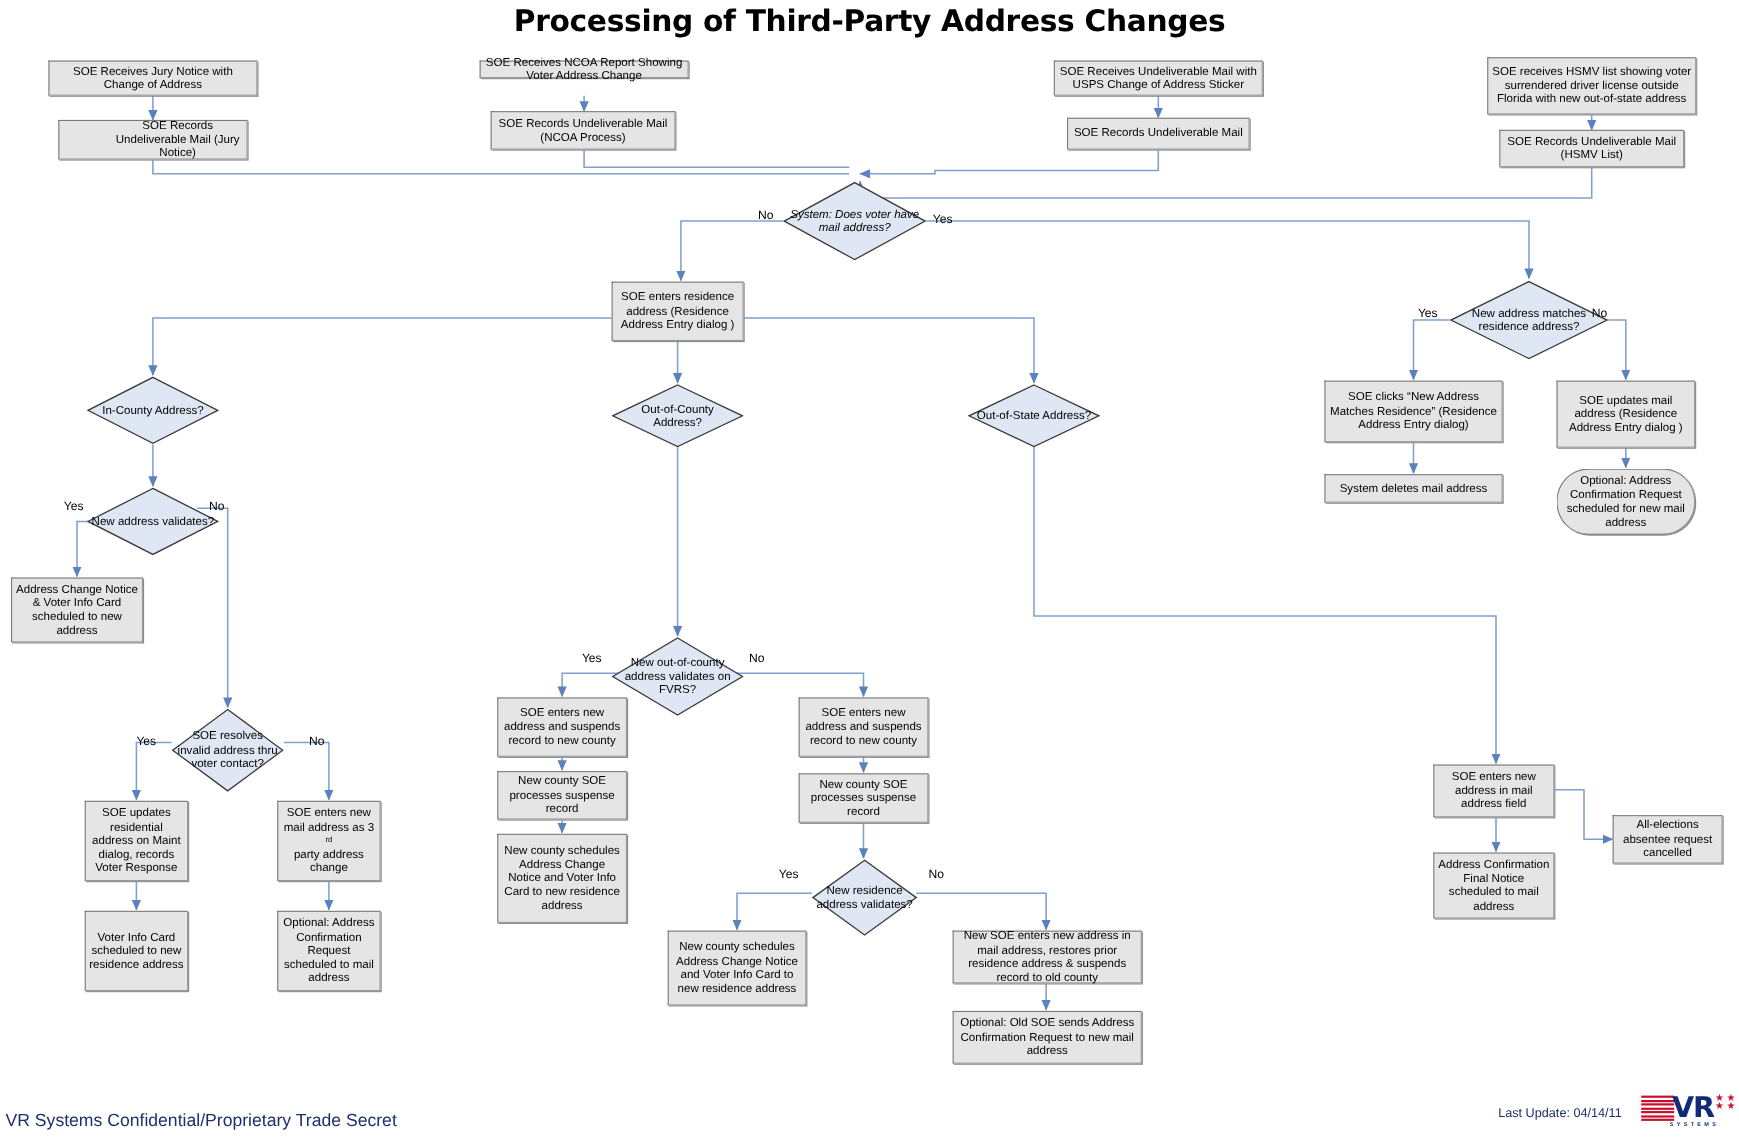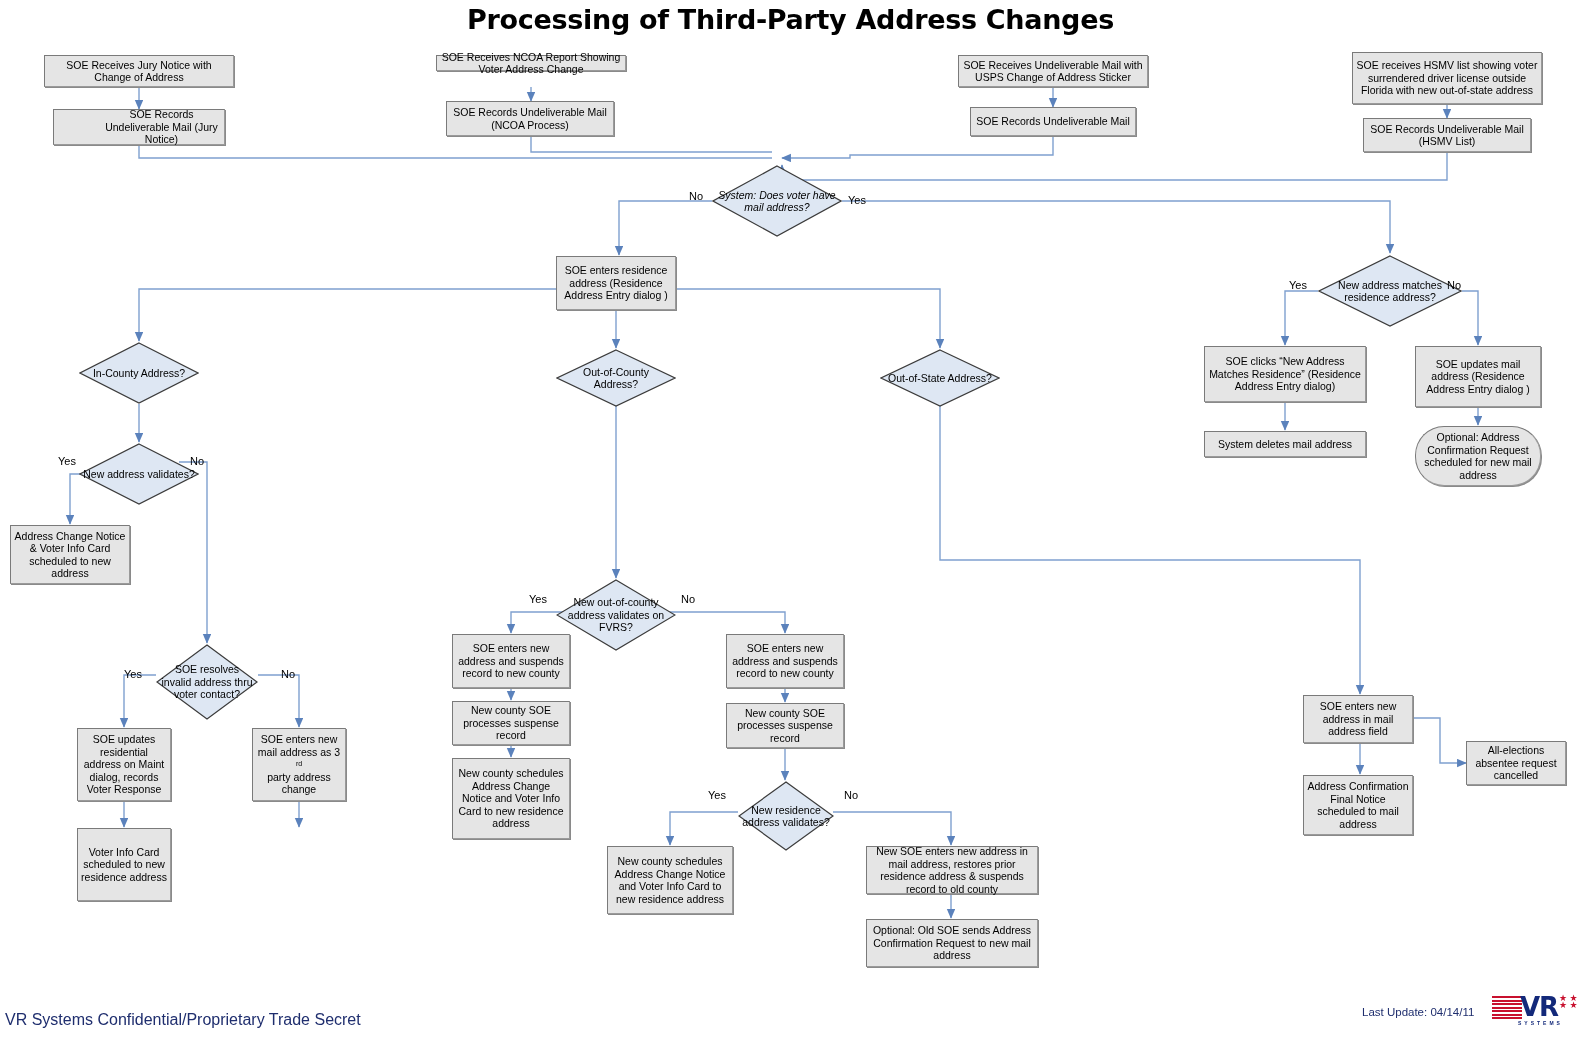--- a/index.html
+++ b/index.html
@@ -239,20 +239,23 @@
 
   <div class="node" style="left:77px;top:728px;width:94px;height:73px;">
     <span>SOE updates residential address on Maint dialog, records Voter Response</span>
   </div>
   <div class="node" style="left:77px;top:828px;width:94px;height:73px;">
     <span>Voter Info Card scheduled to  new residence address</span>
   </div>
   <div class="node" style="left:252px;top:728px;width:94px;height:73px;">
     <span>SOE enters new mail address as 3<span class="sup">rd</span> party address change</span>
   </div>
+  <div class="node" style="left:252px;top:828px;width:94px;height:73px;">
+    <span>Optional: Address Confirmation Request scheduled to mail address</span>
+  </div>
 
   <div class="diamond" style="left:556px;top:349px;width:120px;height:58px;">
     <svg width="120" height="58" viewBox="0 0 120 58">
         <polygon points="60,1 119,29 60,57 1,29" fill="#DEE7F3" stroke="#3b3b3b" stroke-width="1.2"></polygon>
       </svg>
     <div class="dtext">Out-of-County Address?</div>
   </div>
 
   <div class="diamond" style="left:556px;top:579px;width:120px;height:72px;">
     <svg width="120" height="72" viewBox="0 0 120 72">

